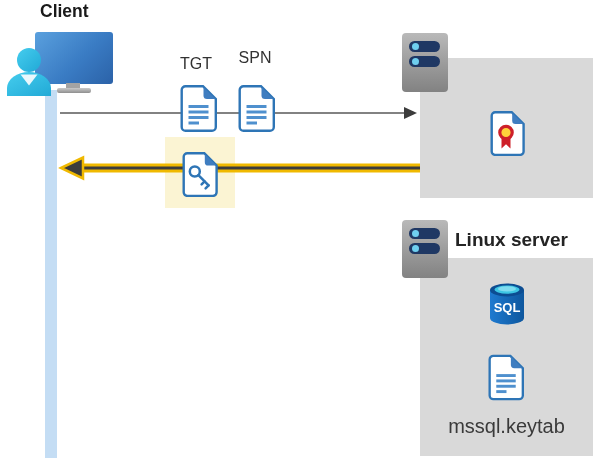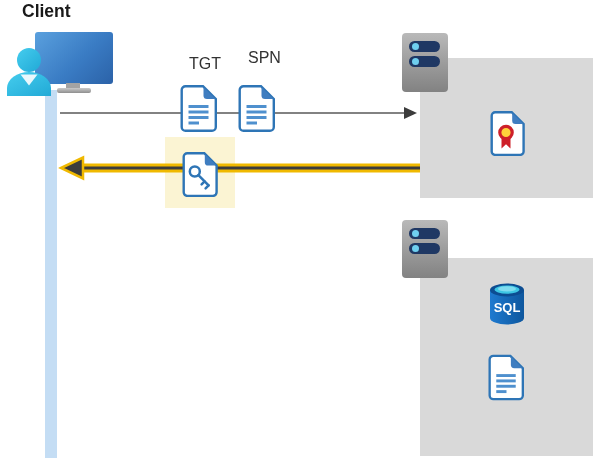--- a/index.html
+++ b/index.html
@@ -4,21 +4,21 @@
 <style>
   html,body{margin:0;padding:0;background:#fff;}
   .canvas{
     position:relative;width:600px;height:468px;background:#ffffff;overflow:hidden;
     font-family:"Liberation Sans","DejaVu Sans",sans-serif;
   }
   .abs{position:absolute;}
   
   .title-label{font-weight:bold;color:#242424;font-size:19px;line-height:25px;}
   .client-label{font-weight:bold;color:#1a1a1a;font-size:17.5px;}
-  .ticket-label{font-size:16px;color:#323232;margin-left:15px;}
+  .ticket-label{font-size:16px;color:#323232;text-align:center;}
   .keytab-label{font-size:20px;color:#3a3a3a;text-align:center;}
   
   .lifeline{left:45px;top:90px;width:12px;height:368px;background:#c4ddf4;}
   
   .gray-box{background:#d9d9d9;}
   
   .monitor-screen{left:35px;top:32px;width:78px;height:52px;border-radius:3px;
     background:linear-gradient(135deg,#5aa0de 0%,#3a7cc4 55%,#2b62a8 100%);}
   .monitor-neck{left:66px;top:83px;width:14px;height:6px;background:#a3a3a3;}
   .monitor-base{left:57px;top:88px;width:34px;height:5px;border-radius:2px;
@@ -31,21 +31,21 @@
   .yellow-box{left:165px;top:137px;width:70px;height:71px;background:#fbf4d3;}
   svg{display:block;}
 </style>
 </head>
 <body>
 
 <div class="canvas">
 
   <div class="abs lifeline"></div>
 
-  <div class="abs client-label" style="left:22px;top:1px;">Client</div>
+  <div class="abs client-label" style="left:40px;top:1px;">Client</div>
 
   <div class="abs monitor-screen"></div>
   <div class="abs monitor-neck"></div>
   <div class="abs monitor-base"></div>
   <svg class="abs" style="left:5px;top:44px;" width="48" height="52" viewBox="0 0 48 52">
     <defs>
       <linearGradient id="cy" x1="0" y1="0" x2="1" y2="1">
         <stop offset="0" stop-color="#45cdee"></stop>
           <stop offset="1" stop-color="#21a9d6"></stop>
       </linearGradient>
@@ -123,20 +123,21 @@
 
   <div class="abs gray-box" style="left:420px;top:258px;width:173px;height:198px;"></div>
   <div class="abs server-body" style="left:402px;top:220px;height:58px;">
     <div class="server-slot" style="top:8px;">
         <span class="dot"></span>
       </div>
     <div class="server-slot" style="top:23px;">
         <span class="dot"></span>
       </div>
   </div>
+  <div class="abs title-label" style="left:455px;top:227px;width:140px;">Linux server</div>
 
   <svg class="abs" style="left:488px;top:280px;" width="38" height="48" viewBox="0 0 38 48">
     <defs>
       <linearGradient id="sqlb" x1="0" y1="0" x2="1" y2="0">
         <stop offset="0" stop-color="#1e7ad0"></stop>
           <stop offset="1" stop-color="#0e579e"></stop>
       </linearGradient>
     </defs>
     <path d="M2,10 V38 a17,6.5 0 0 0 34,0 V10 Z" fill="url(#sqlb)"></path>
     <ellipse cx="19" cy="10" rx="17" ry="6.5" fill="#0c4d92"></ellipse>
@@ -149,14 +150,15 @@
     <path d="M5.5,1.2 H23 L35.8,14 V42 a3.8,3.8 0 0 1 -3.8,3.8 H5.5 A3.8,3.8 0 0 1 1.7,42 V5 A3.8,3.8 0 0 1 5.5,1.2 Z" fill="#ffffff" stroke="#2e75b6" stroke-width="2.4"></path>
     <path d="M23.5,2 v8.5 a3.5,3.5 0 0 0 3.5,3.5 h8.5 Z" fill="#3f7dc0"></path>
     <g stroke="#4f90ce" stroke-width="3">
       <line x1="8.5" y1="21.5" x2="28.5" y2="21.5"></line>
       <line x1="8.5" y1="27" x2="28.5" y2="27"></line>
       <line x1="8.5" y1="32.5" x2="28.5" y2="32.5"></line>
       <line x1="8.5" y1="38" x2="19" y2="38"></line>
     </g>
   </svg>
 
+  <div class="abs keytab-label" style="left:420px;top:415px;width:173px;">mssql.keytab</div>
 
 </div>
 
 </body></html>

